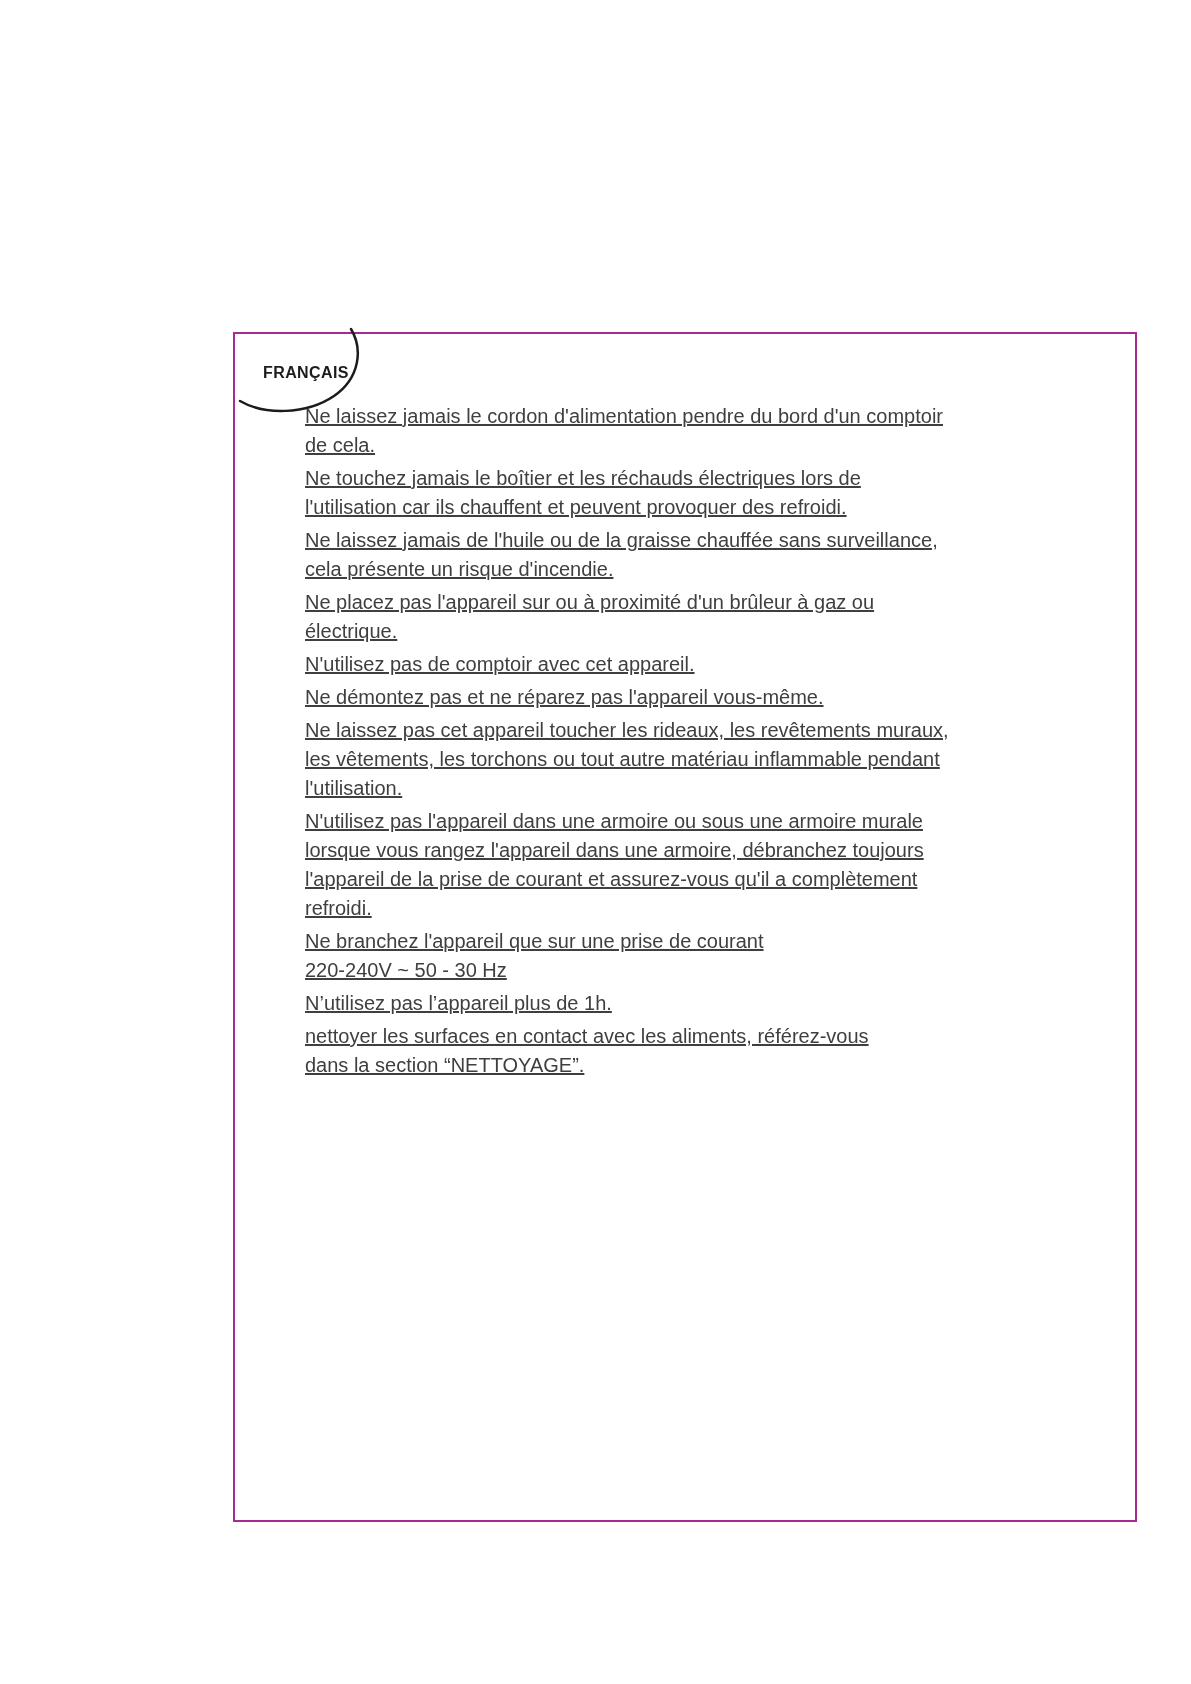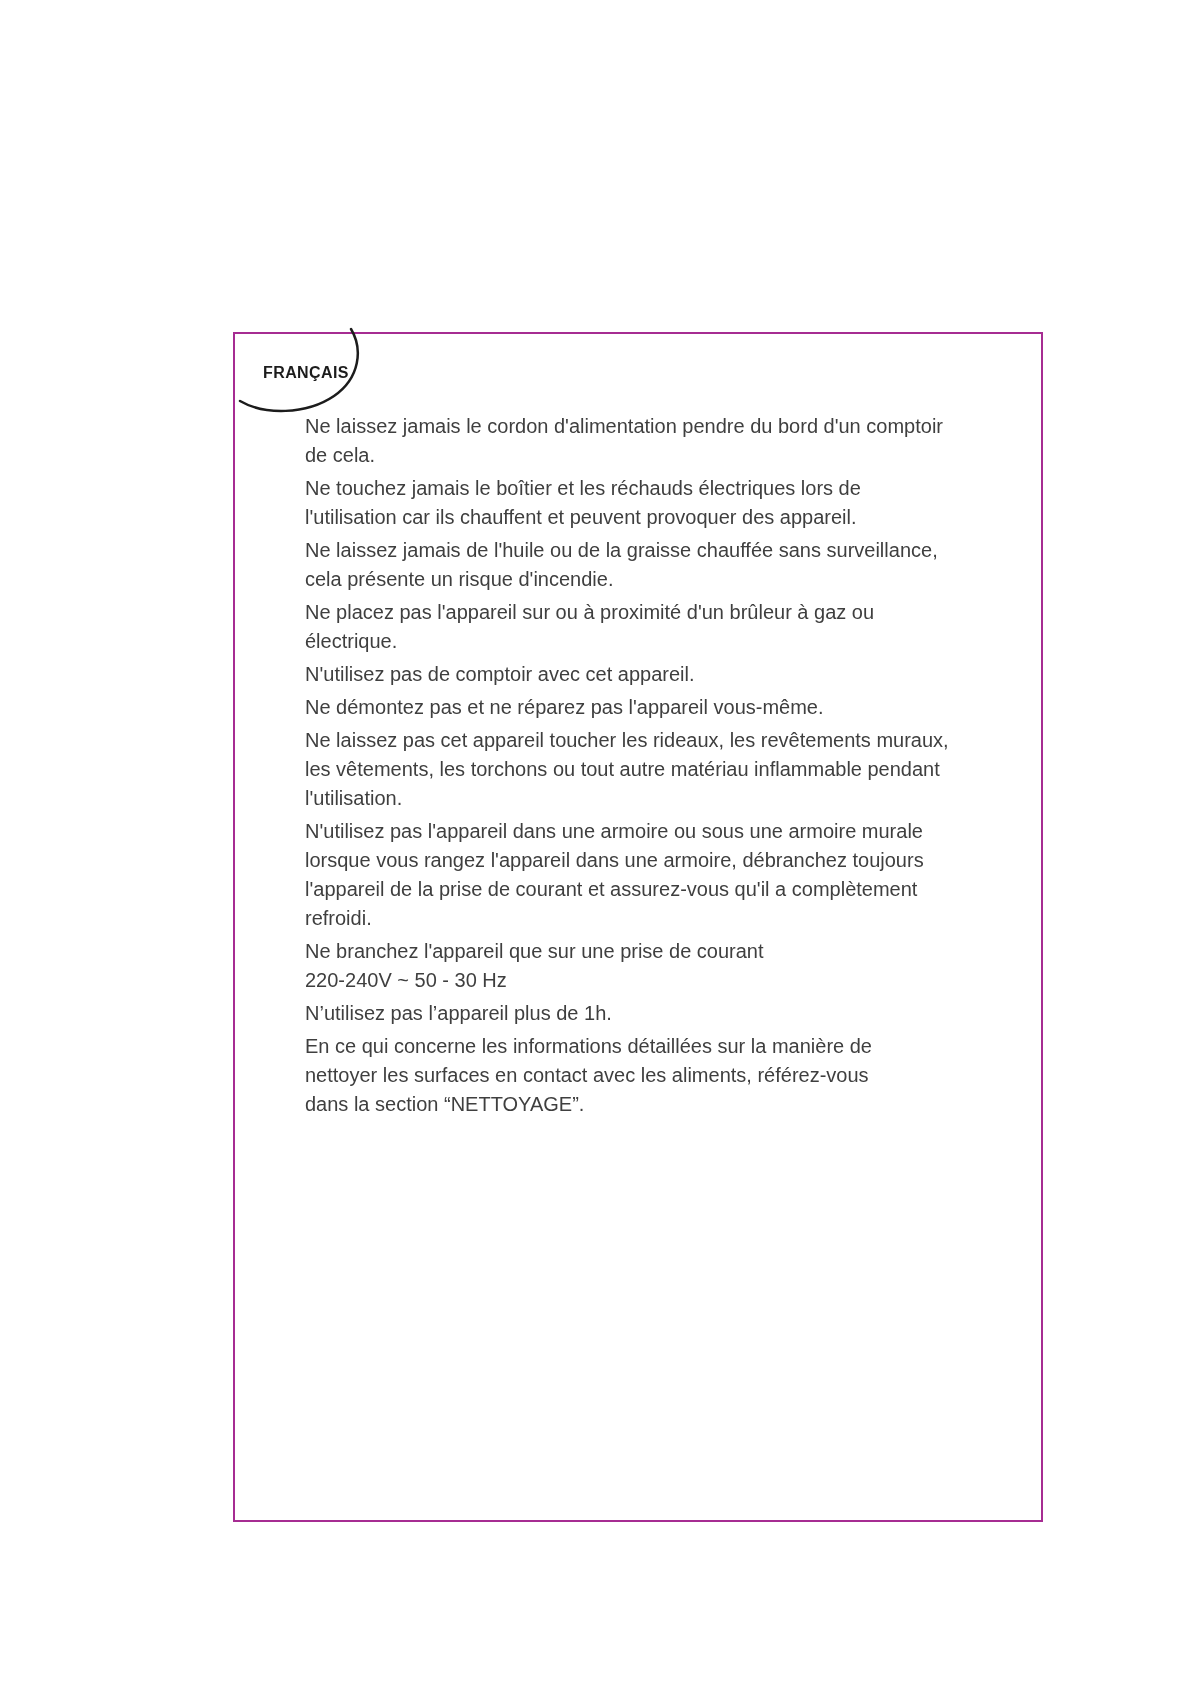--- a/index.html
+++ b/index.html
@@ -11,21 +11,21 @@
     position: relative;
     width: 1191px;
     height: 1684px;
     font-family: "Liberation Sans", sans-serif;
     overflow: hidden;
   }
   .frame {
     position: absolute;
     left: 233px;
     top: 332px;
-    width: 810px;
+    width: 904px;
     height: 1190px;
     border: 2px solid #a62c92;
     box-sizing: border-box;
     background: #ffffff;
   }
   .swoosh {
     position: absolute;
     left: -4px;
     top: -14px;
     width: 140px;
@@ -38,24 +38,25 @@
     top: 30px;
     font-size: 16px;
     font-weight: bold;
     letter-spacing: 0.4px;
     color: #1c1c1c;
     white-space: nowrap;
   }
   .content {
     position: absolute;
     left: 70px;
-    top: 78px;
+    top: 68px;
     font-size: 20px;
     line-height: 29px;
     color: #3f3f3f;
+    text-decoration: underline;
   }
   .para {
     margin: 0 0 4px 0;
   }
   .para:last-child { margin-bottom: 0; }
   .line {
     white-space: nowrap;
   }
 </style>
 </head>
@@ -70,21 +71,21 @@
 
     <div class="tab-label" style="color: rgb(28, 28, 28);">FRANÇAIS</div>
 
     <div class="content" style="color: rgb(63, 63, 63);">
         <div class="para">
           <div class="line">Ne laissez jamais le cordon d'alimentation pendre du bord d'un comptoir</div>
           <div class="line">de cela.</div>
         </div>
         <div class="para">
           <div class="line">Ne touchez jamais le boîtier et les réchauds électriques lors de</div>
-          <div class="line">l'utilisation car ils chauffent et peuvent provoquer des appareil.</div>
+          <div class="line">l'utilisation car ils chauffent et peuvent provoquer des refroidi.</div>
         </div>
         <div class="para">
           <div class="line">Ne laissez jamais de l'huile ou de la graisse chauffée sans surveillance,</div>
           <div class="line">cela présente un risque d'incendie.</div>
         </div>
         <div class="para">
           <div class="line">Ne placez pas l'appareil sur ou à proximité d'un brûleur à gaz ou</div>
           <div class="line">électrique.</div>
         </div>
         <div class="para">
@@ -105,20 +106,19 @@
           <div class="line">refroidi.</div>
         </div>
         <div class="para">
           <div class="line">Ne branchez l'appareil que sur une prise de courant</div>
           <div class="line">220-240V ~ 50 - 30 Hz</div>
         </div>
         <div class="para">
           <div class="line">N’utilisez pas l’appareil plus de 1h.</div>
         </div>
         <div class="para">
-          <div class="line">En ce qui concerne les informations détaillées sur la manière de</div>
           <div class="line">nettoyer les surfaces en contact avec les aliments, référez-vous</div>
           <div class="line">dans la section “NETTOYAGE”.</div>
         </div>
       </div>
 
   </div>
 </div>
 
 </body></html>

